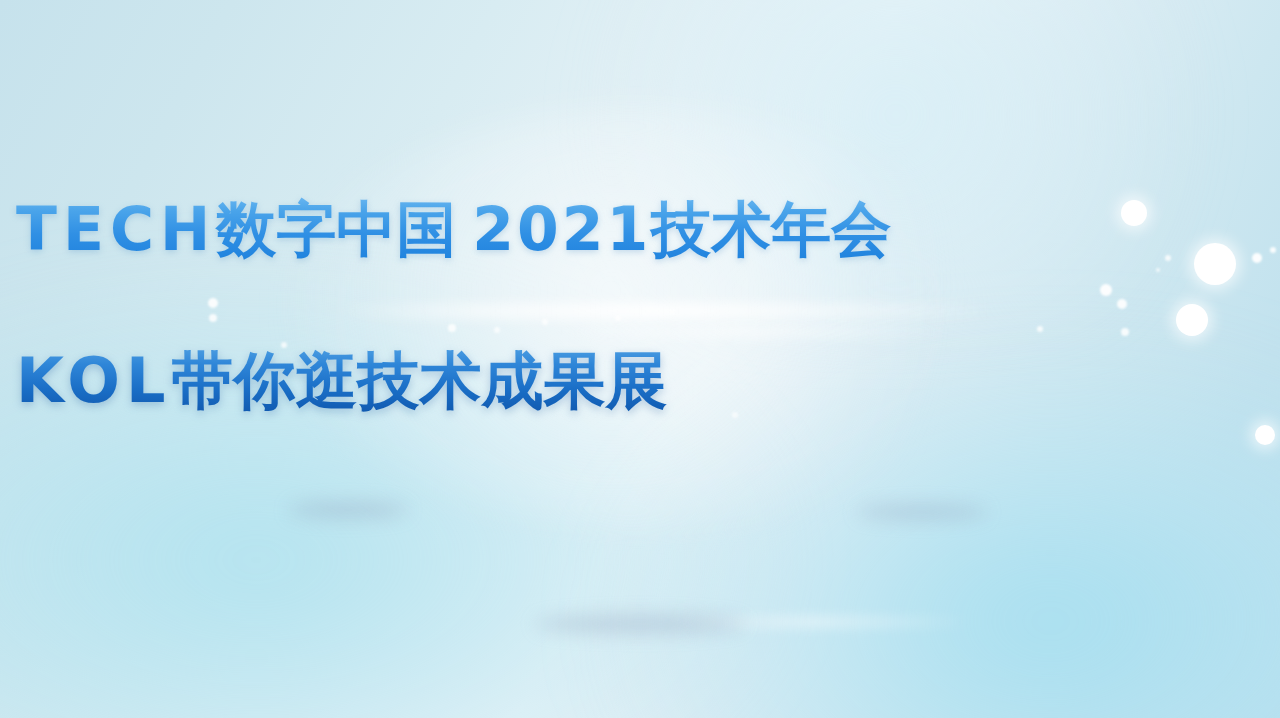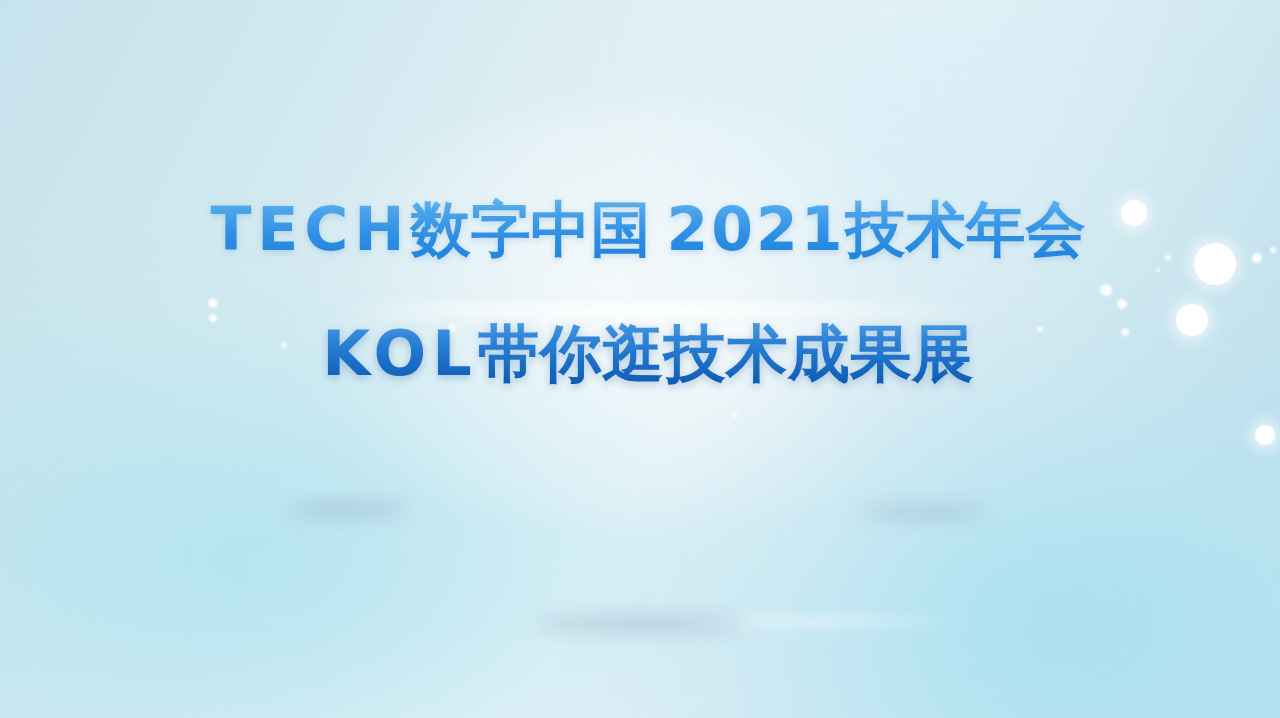--- a/index.html
+++ b/index.html
@@ -161,21 +161,21 @@
   .bokeh.glow {
     box-shadow: 0 0 14px 5px rgba(255,255,255,0.62);
   }
 
   
   .titles {
     position: absolute;
     left: 16px;
     right: 0;
     top: 196px;
-    text-align: center;
+    text-align: left;
     user-select: none;
   }
 
   .title-line1 {
     font-family: "DejaVu Sans", "Liberation Sans", sans-serif;
     font-size: 60px;
     font-weight: 700;
     letter-spacing: 1px;
     line-height: 1.12;
     background-image: linear-gradient(180deg,
@@ -185,21 +185,21 @@
         #1f82dd 100%);
     -webkit-background-clip: text;
     background-clip: text;
     color: transparent;
     -webkit-text-fill-color: transparent;
     filter: drop-shadow(0 2px 3px rgba(90, 150, 200, 0.30));
     white-space: nowrap;
   }
 
   .title-line2 {
-    margin-top: 56px;
+    margin-top: 83px;
     font-family: "DejaVu Sans", "Liberation Sans", sans-serif;
     font-size: 62px;
     font-weight: 700;
     letter-spacing: 0px;
     line-height: 1.12;
     background-image: linear-gradient(180deg,
         #4e9fe2 0%,
         #2f86d8 26%,
         #1a6ec6 62%,
         #0f57ad 100%);

